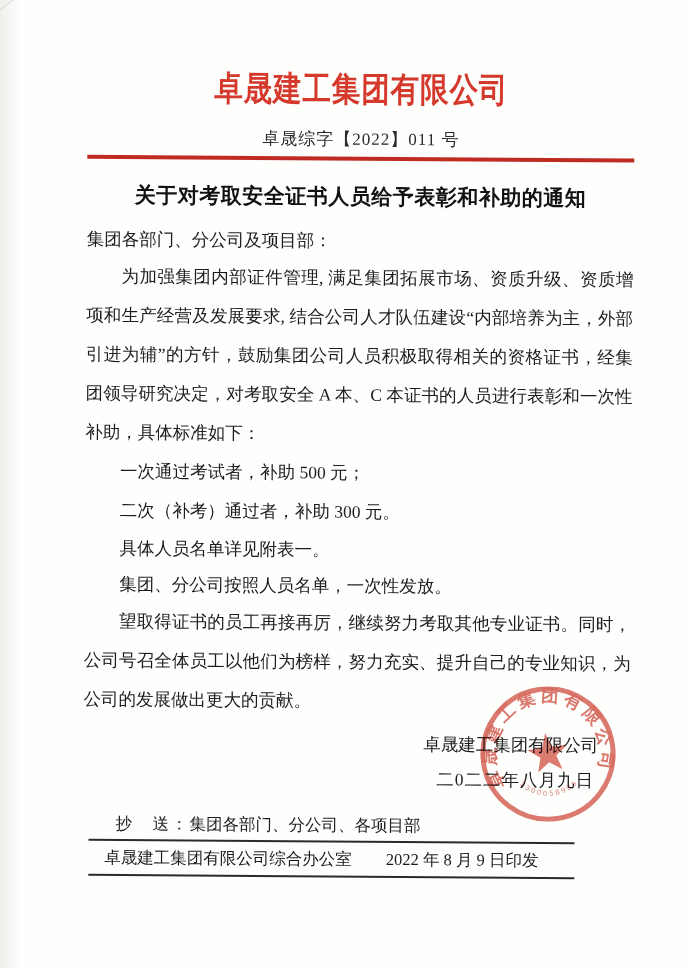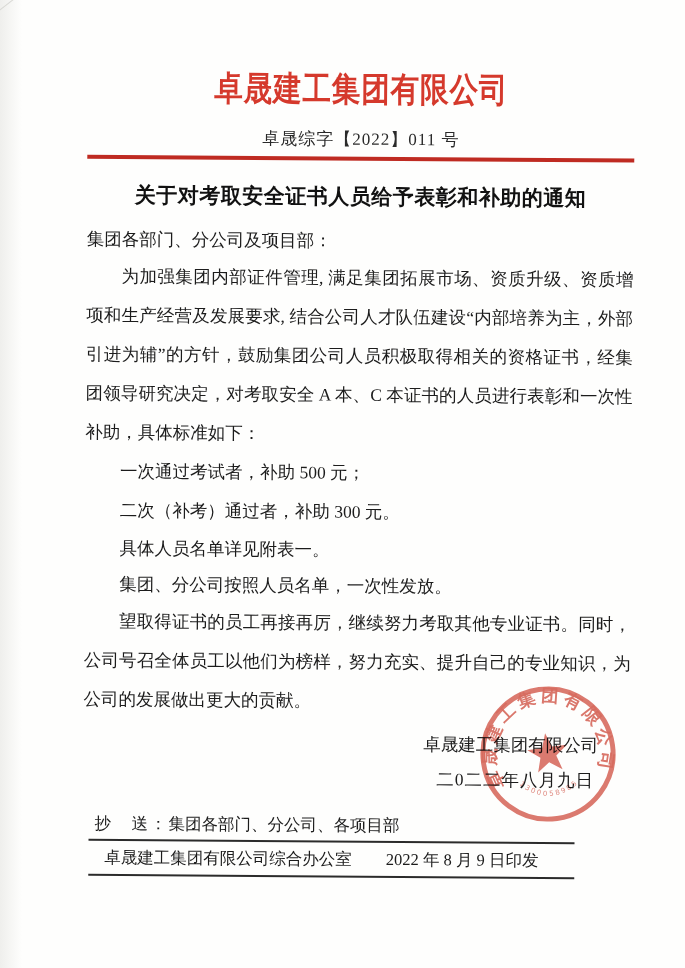--- a/index.html
+++ b/index.html
@@ -51,21 +51,21 @@
     text-align:justify;text-justify:inter-ideograph;
   }
   .body-text p.indent{text-indent:2em;}
   .body-text p.tight{line-height:36px;}
   .body-text p.first{margin-top:4px;}
   .signature{margin-top:6px;text-align:right;font-size:17.5px;}
   .signature .sig-company{line-height:34px;padding-right:32px;}
   .signature .sig-date{line-height:36px;padding-right:36px;letter-spacing:1px;}
   .footer{margin-top:14px;font-size:16.5px;}
   .cc-row{height:30px;line-height:30px;padding-left:12px;}
-  .cc-row .cc-label{letter-spacing:2px;}
+  .cc-row .cc-label{letter-spacing:2px;margin-left:21px;}
   .footer-line{height:0;border:none;border-top:2px solid #2b2b2b;margin:0 55px 0 6px;}
   .issuer-row{height:33px;line-height:33px;padding-left:22px;display:flex;}
   .issuer-row .issuer{margin-right:34px;}
   
   .seal{
     position:absolute;left:478px;top:684px;width:140px;height:140px;
     color:var(--seal-red,#cf4a3c);
     mix-blend-mode:multiply;opacity:.82;filter:blur(.3px);
     pointer-events:none;
   }

